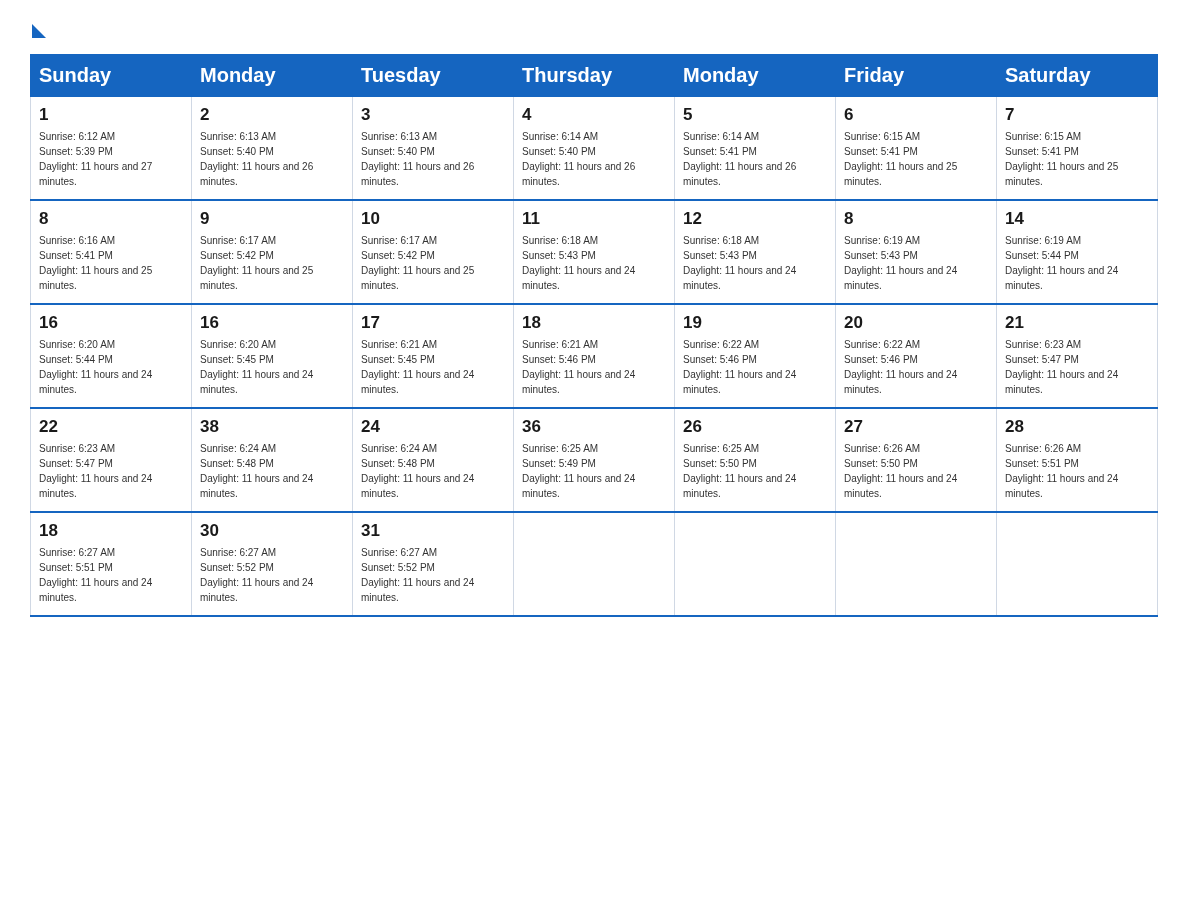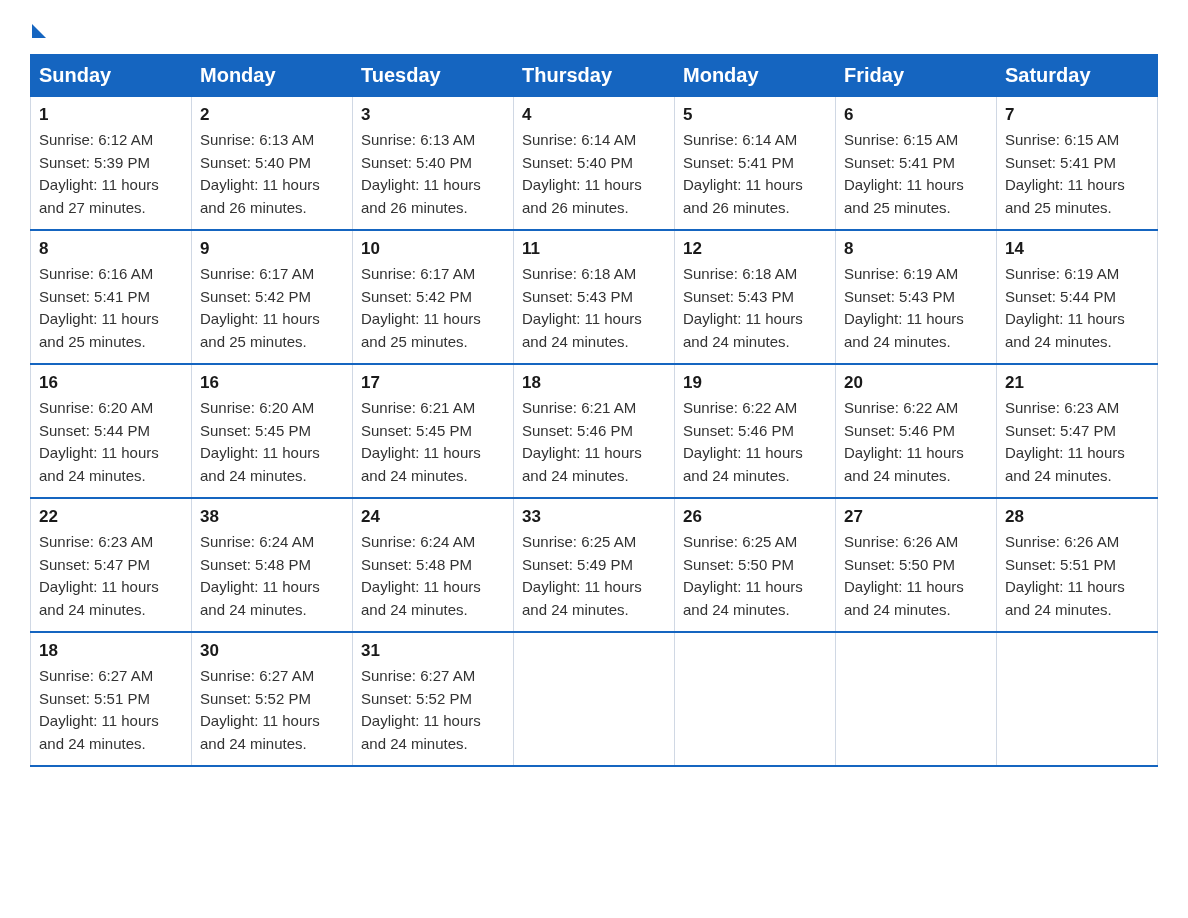--- a/index.html
+++ b/index.html
@@ -86,21 +86,21 @@
       min-height: 100px;
       background: #fff;
     }
     .day-number {
       font-size: 17px;
       font-weight: bold;
       color: #1a1a1a;
       margin-bottom: 4px;
     }
     .day-info {
-      font-size: 15px;
+      font-size: 10px;
       color: #333;
       line-height: 1.5;
     }
     .empty-cell {
       background: #fff;
     }
   </style>
 </head>
 <body>
 
@@ -228,21 +228,21 @@
         </td>
         <td>
           <div class="day-number">38</div>
           <div class="day-info">Sunrise: 6:24 AM<br>Sunset: 5:48 PM<br>Daylight: 11 hours and 24 minutes.</div>
         </td>
         <td>
           <div class="day-number">24</div>
           <div class="day-info">Sunrise: 6:24 AM<br>Sunset: 5:48 PM<br>Daylight: 11 hours and 24 minutes.</div>
         </td>
         <td>
-          <div class="day-number">33</div>
+          <div class="day-number">36</div>
           <div class="day-info">Sunrise: 6:25 AM<br>Sunset: 5:49 PM<br>Daylight: 11 hours and 24 minutes.</div>
         </td>
         <td>
           <div class="day-number">26</div>
           <div class="day-info">Sunrise: 6:25 AM<br>Sunset: 5:50 PM<br>Daylight: 11 hours and 24 minutes.</div>
         </td>
         <td>
           <div class="day-number">27</div>
           <div class="day-info">Sunrise: 6:26 AM<br>Sunset: 5:50 PM<br>Daylight: 11 hours and 24 minutes.</div>
         </td>

